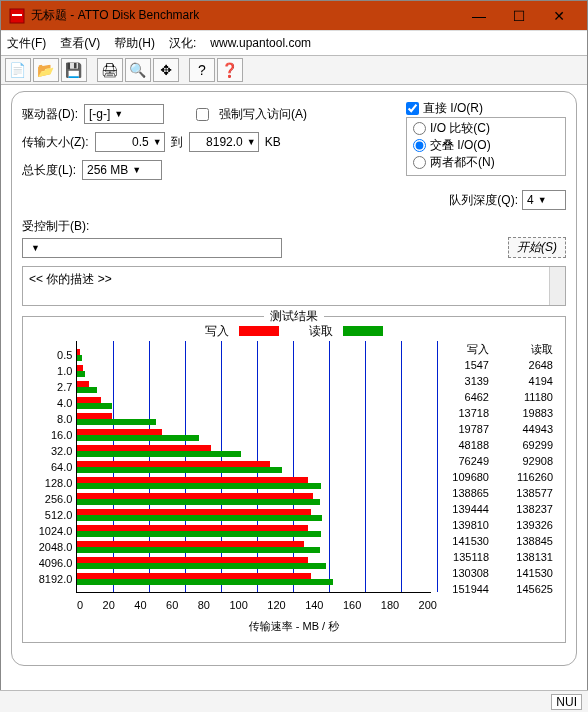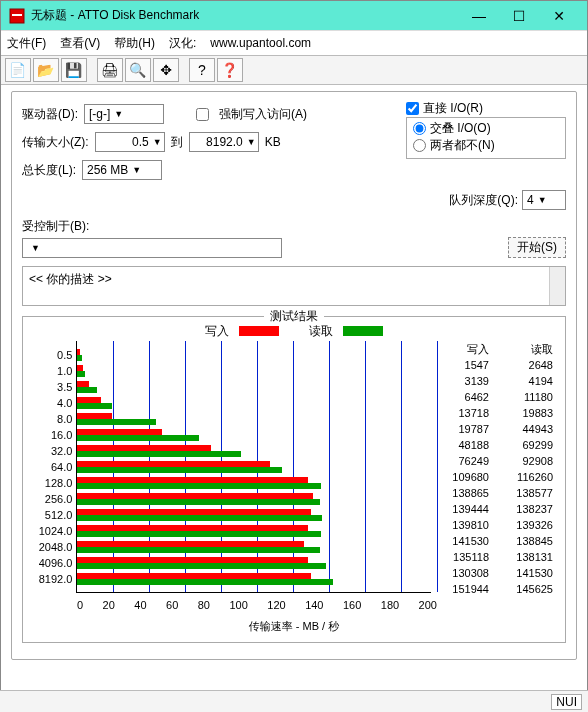--- a/index.html
+++ b/index.html
@@ -11,46 +11,46 @@
   width: 588px;
   height: 712px;
   overflow: hidden;
   border: 1px solid #888;
 }
 .titlebar {
   height: 30px;
   display: flex;
   align-items: center;
   padding: 0 8px;
-  background: #5eead4;
+  background: #c2410c;
   border-bottom: 1px solid #ddd;
 }
 .titlebar .icon { width:16px; height:16px; margin-right:6px; }
 .titlebar .title { flex:1; font-size:12px; }
 .titlebar .winbtn { width:40px; height:28px; text-align:center; line-height:28px; font-size:14px; cursor:pointer; }
 .menubar { height:24px; display:flex; align-items:center; padding:0 6px; gap:14px; font-size:12px; }
 .menubar span { cursor:pointer; }
 .toolbar { height:30px; border-top:1px solid #bbb; border-bottom:1px solid #bbb; display:flex; align-items:center; padding:2px 4px; gap:2px; background:#f4f4f4; }
 .tb-btn { width:26px; height:24px; border:1px solid #aaa; background:#fafafa; display:flex; align-items:center; justify-content:center; cursor:pointer; font-size:14px; }
 .tb-sep { width:6px; }
 .content { padding:6px 10px; }
-.panel { border:1px solid #aaa; padding:8px 10px 16px 10px; border-radius:2px; }
+.panel { border:1px solid #aaa; padding:8px 10px 22px 10px; border-radius:13px; }
 .row { display:flex; align-items:center; height:28px; gap:6px; }
 .lbl { white-space:nowrap; }
 .dropdown { display:inline-flex; align-items:center; height:20px; border:1px solid #888; background:#fff; padding:0 2px 0 4px; }
 .dropdown .arrow { font-size:9px; margin-left:4px; }
 input[type=checkbox], input[type=radio] { margin:0 4px 0 0; vertical-align:middle; }
 fieldset.rg { border:1px solid #aaa; padding:2px 6px 4px 6px; margin:0; }
 .top-grid { display:flex; gap:8px; }
 .top-left { flex:1; }
 .top-right { width:160px;margin-left:8px; }
 .qdepth { display:flex; align-items:center; justify-content:flex-end; margin-top:6px; gap:4px; }
 .controlled { margin-top:8px; }
 .controlled .row2 { display:flex; align-items:center; gap:6px; margin-top:2px; }
-.start-btn { border:1px dashed #888; padding:1px 8px; background:#f8f8f8; cursor:pointer; font-size:12px; }
+.start-btn { border:1px dashed #888; padding:1px 8px; background:#f8f8f8; cursor:pointer; font-size:12px;font-style:italic; }
 .desc-box { border:1px solid #aaa; margin-top:8px; height:40px; padding:4px 6px; position:relative; background:#fff; }
 .scroll-stub { position:absolute; right:0; top:0; width:16px; height:100%; background:#eee; border-left:1px solid #ccc; }
 .results { border:1px solid #aaa; margin-top:10px; padding:4px 6px 8px 6px; position:relative; }
 .results-title { position:absolute; top:-9px; left:50%; transform:translateX(-50%); background:#fff; padding:0 6px; font-size:12px; }
 .chart-legend { display:flex; justify-content:center; gap:10px; align-items:center; height:20px; }
 .swatch { width:40px; height:10px; display:inline-block; }
 .swatch.red { background:#ff0000; }
 .swatch.green { background:#00a000; }
 .chart-wrap { display:flex; }
 .ylabels { width:48px; text-align:right; padding-right:4px; display:flex; flex-direction:column; }
@@ -137,20 +137,21 @@
           <span class="lbl">总长度(L):</span>
           <span class="dropdown" style="width:80px">
               <span>256 MB</span>
               <span class="arrow">▼</span>
             </span>
         </div>
       </div>
       <div class="top-right">
         <div><input type="checkbox" checked="" style=""><span>直接 I/O(R)</span></div>
         <fieldset class="rg">
+          <div><input type="radio" name="iom" style=""><span>I/O 比较(C)</span></div>
           <div><input type="radio" name="iom" checked="" style=""><span>交叠 I/O(O)</span></div>
           <div><input type="radio" name="iom" style=""><span>两者都不(N)</span></div>
         </fieldset>
       </div>
     </div>
     <div class="qdepth">
       <span class="lbl">队列深度(Q):</span>
       <span class="dropdown" style="width:44px">
           <span>4</span>
           <span class="arrow">▼</span>
@@ -178,21 +179,21 @@
         <span>写入</span>
         <span class="swatch red"></span>
         <span style="width:10px"></span>
         <span>读取</span>
         <span class="swatch green"></span>
       </div>
       <div class="chart-wrap">
         <div class="ylabels" id="ylabels" style="padding-top: 6px;">
             <div>0.5</div>
             <div>1.0</div>
-            <div>3.5</div>
+            <div>2.7</div>
             <div>4.0</div>
             <div>8.0</div>
             <div>16.0</div>
             <div>32.0</div>
             <div>64.0</div>
             <div>128.0</div>
             <div>256.0</div>
             <div>512.0</div>
             <div>1024.0</div>
             <div>2048.0</div>

